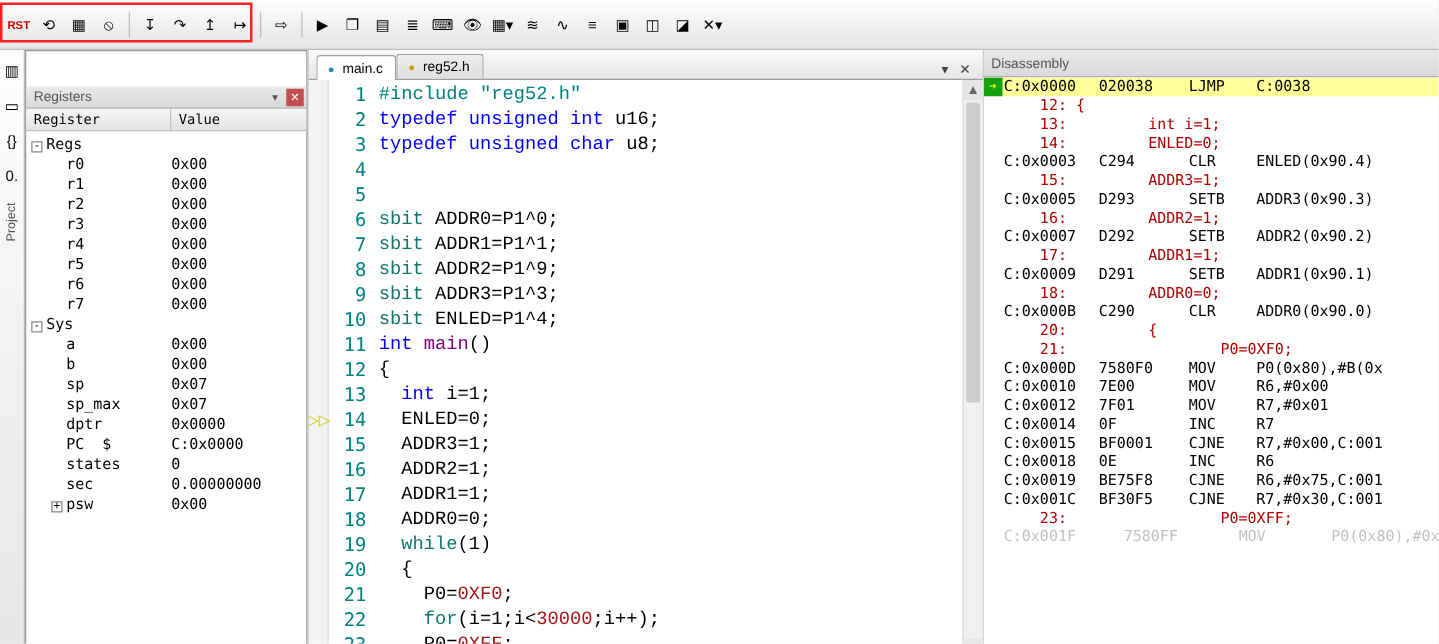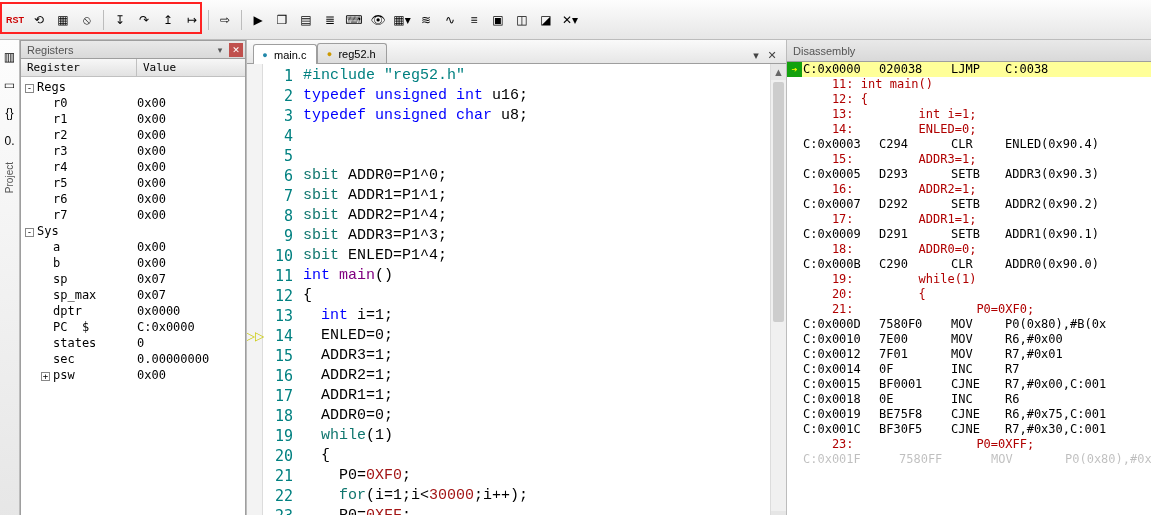--- a/index.html
+++ b/index.html
@@ -10,21 +10,21 @@
   .tb-btn { width: 22px; height: 22px; display: flex; align-items: center; justify-content: center; border: 1px solid transparent; border-radius: 2px; cursor: pointer; font-size: 12px; }
   .tb-sep { width: 1px; height: 20px; background: #bcbcbc; margin: 0 3px; }
   .redbox { position: absolute; top: 2px; left: 0px; width: 202px; height: 32px; border: 2px solid #ff2222; pointer-events: none; z-index: 50; }
   
   .main { display: flex; height: calc(515px - 28px); }
   
   .strip { width: 20px; background: linear-gradient(#fdfdfd,#e6e6e6); border-right: 1px solid #bcbcbc; display: flex; flex-direction: column; align-items: center; padding-top: 6px; gap: 6px; }
   .strip .lbl { writing-mode: vertical-rl; transform: rotate(180deg); font-size: 10px; color: #555; margin-top: 4px;}
   
   .panel { width: 226px; border: 1px solid #9e9e9e; display: flex; flex-direction: column; background: #fff; }
-  .panel-head { height: 18px; background: linear-gradient(#e9e9e9,#d9d9d9); border-bottom: 1px solid #9e9e9e; display: flex; align-items: center; justify-content: space-between; padding: 0 2px 0 6px; font-size: 11px; color: #555; }
+  .panel-head { height: 18px; background: linear-gradient(#e9e9e9,#d9d9d9); border-bottom: 1px solid #9e9e9e; display: flex; align-items: center; justify-content: space-between; padding: 0 2px 0 6px; font-size: 11px; color: #555; margin-top: 28px; }
   .panel-head .x { width: 14px; height: 14px; background: #c0504d; color: #fff; display: flex; align-items: center; justify-content: center; font-size: 9px; cursor: pointer; }
   .reg-head { display: flex; height: 18px; background: linear-gradient(#f7f7f7,#e2e2e2); border-bottom: 1px solid #c0c0c0; }
   .reg-head div { flex: 0 0 116px; padding: 2px 6px; border-right: 1px solid #c0c0c0; font-family: Consolas, monospace; }
   .reg-head div:last-child { flex: 1; border-right: none; }
   .reg-tree { flex: 1; overflow: auto; font-family: Consolas, monospace; font-size: 12px; padding: 2px 0; }
   .reg-row { display: flex; height: 16px; align-items: center; }
   .reg-row .k { flex: 0 0 116px; white-space: pre; }
   .reg-row .v { flex: 1; }
   .tree-toggle { display: inline-block; width: 9px; height: 9px; border: 1px solid #888; text-align: center; line-height: 7px; font-size: 9px; margin: 0 3px 0 4px; cursor: pointer; background: #fff; }
   .tree-pad { display: inline-block; width: 9px; margin: 0 3px 0 4px; }
@@ -227,21 +227,21 @@
           <div class="pcmark" style="top: 262px;">▷▷</div>
         </div>
       <div class="gutter-ln" id="gln">1<br>2<br>3<br>4<br>5<br>6<br>7<br>8<br>9<br>10<br>11<br>12<br>13<br>14<br>15<br>16<br>17<br>18<br>19<br>20<br>21<br>22<br>23<br></div>
       <div class="code" id="code"><span class="pp">#include </span><span class="str">"reg52.h"</span>
 <span class="typ">typedef unsigned int </span><span class="ident">u16;</span>
 <span class="typ">typedef unsigned char </span><span class="ident">u8;</span>
 
 
 <span class="kw">sbit </span><span class="ident">ADDR0=P1^0;</span>
 <span class="kw">sbit </span><span class="ident">ADDR1=P1^1;</span>
-<span class="kw">sbit </span><span class="ident">ADDR2=P1^4;</span>
+<span class="kw">sbit </span><span class="ident">ADDR2=P1^9;</span>
 <span class="kw">sbit </span><span class="ident">ADDR3=P1^3;</span>
 <span class="kw">sbit </span><span class="ident">ENLED=P1^4;</span>
 <span class="typ">int </span><span class="func">main</span><span class="ident">()</span>
 <span class="ident">{</span>
   <span class="typ">int </span><span class="ident">i=1;</span>
 <span class="ident">  ENLED=0;</span>
 <span class="ident">  ADDR3=1;</span>
 <span class="ident">  ADDR2=1;</span>
 <span class="ident">  ADDR1=1;</span>
 <span class="ident">  ADDR0=0;</span>
@@ -259,34 +259,32 @@
     </div>
   </div>
 
   <div class="dis-wrap">
     <div class="dis-head">
       <span>Disassembly</span>
     </div>
     <div class="dis-body" id="disbody">
       <div class="dis-arrow">➔</div>
     <div class="dis-line cur"><span class="c1">C:0x0000</span><span class="c2">020038</span><span class="c3">LJMP</span><span class="c4">C:0038</span></div>
-        <div class="dis-line dis-src">    11: int main()</div>
         <div class="dis-line dis-src">    12: {</div>
         <div class="dis-line dis-src">    13:         int i=1;</div>
         <div class="dis-line dis-src">    14:         ENLED=0;</div>
         <div class="dis-line"><span class="c1">C:0x0003</span><span class="c2">C294</span><span class="c3">CLR</span><span class="c4">ENLED(0x90.4)</span></div>
         <div class="dis-line dis-src">    15:         ADDR3=1;</div>
         <div class="dis-line"><span class="c1">C:0x0005</span><span class="c2">D293</span><span class="c3">SETB</span><span class="c4">ADDR3(0x90.3)</span></div>
         <div class="dis-line dis-src">    16:         ADDR2=1;</div>
         <div class="dis-line"><span class="c1">C:0x0007</span><span class="c2">D292</span><span class="c3">SETB</span><span class="c4">ADDR2(0x90.2)</span></div>
         <div class="dis-line dis-src">    17:         ADDR1=1;</div>
         <div class="dis-line"><span class="c1">C:0x0009</span><span class="c2">D291</span><span class="c3">SETB</span><span class="c4">ADDR1(0x90.1)</span></div>
         <div class="dis-line dis-src">    18:         ADDR0=0;</div>
         <div class="dis-line"><span class="c1">C:0x000B</span><span class="c2">C290</span><span class="c3">CLR</span><span class="c4">ADDR0(0x90.0)</span></div>
-        <div class="dis-line dis-src">    19:         while(1)</div>
         <div class="dis-line dis-src">    20:         {</div>
         <div class="dis-line dis-src">    21:                 P0=0XF0;</div>
         <div class="dis-line"><span class="c1">C:0x000D</span><span class="c2">7580F0</span><span class="c3">MOV</span><span class="c4">P0(0x80),#B(0x</span></div>
         <div class="dis-line"><span class="c1">C:0x0010</span><span class="c2">7E00</span><span class="c3">MOV</span><span class="c4">R6,#0x00</span></div>
         <div class="dis-line"><span class="c1">C:0x0012</span><span class="c2">7F01</span><span class="c3">MOV</span><span class="c4">R7,#0x01</span></div>
         <div class="dis-line"><span class="c1">C:0x0014</span><span class="c2">0F</span><span class="c3">INC</span><span class="c4">R7</span></div>
         <div class="dis-line"><span class="c1">C:0x0015</span><span class="c2">BF0001</span><span class="c3">CJNE</span><span class="c4">R7,#0x00,C:001</span></div>
         <div class="dis-line"><span class="c1">C:0x0018</span><span class="c2">0E</span><span class="c3">INC</span><span class="c4">R6</span></div>
         <div class="dis-line"><span class="c1">C:0x0019</span><span class="c2">BE75F8</span><span class="c3">CJNE</span><span class="c4">R6,#0x75,C:001</span></div>
         <div class="dis-line"><span class="c1">C:0x001C</span><span class="c2">BF30F5</span><span class="c3">CJNE</span><span class="c4">R7,#0x30,C:001</span></div>

